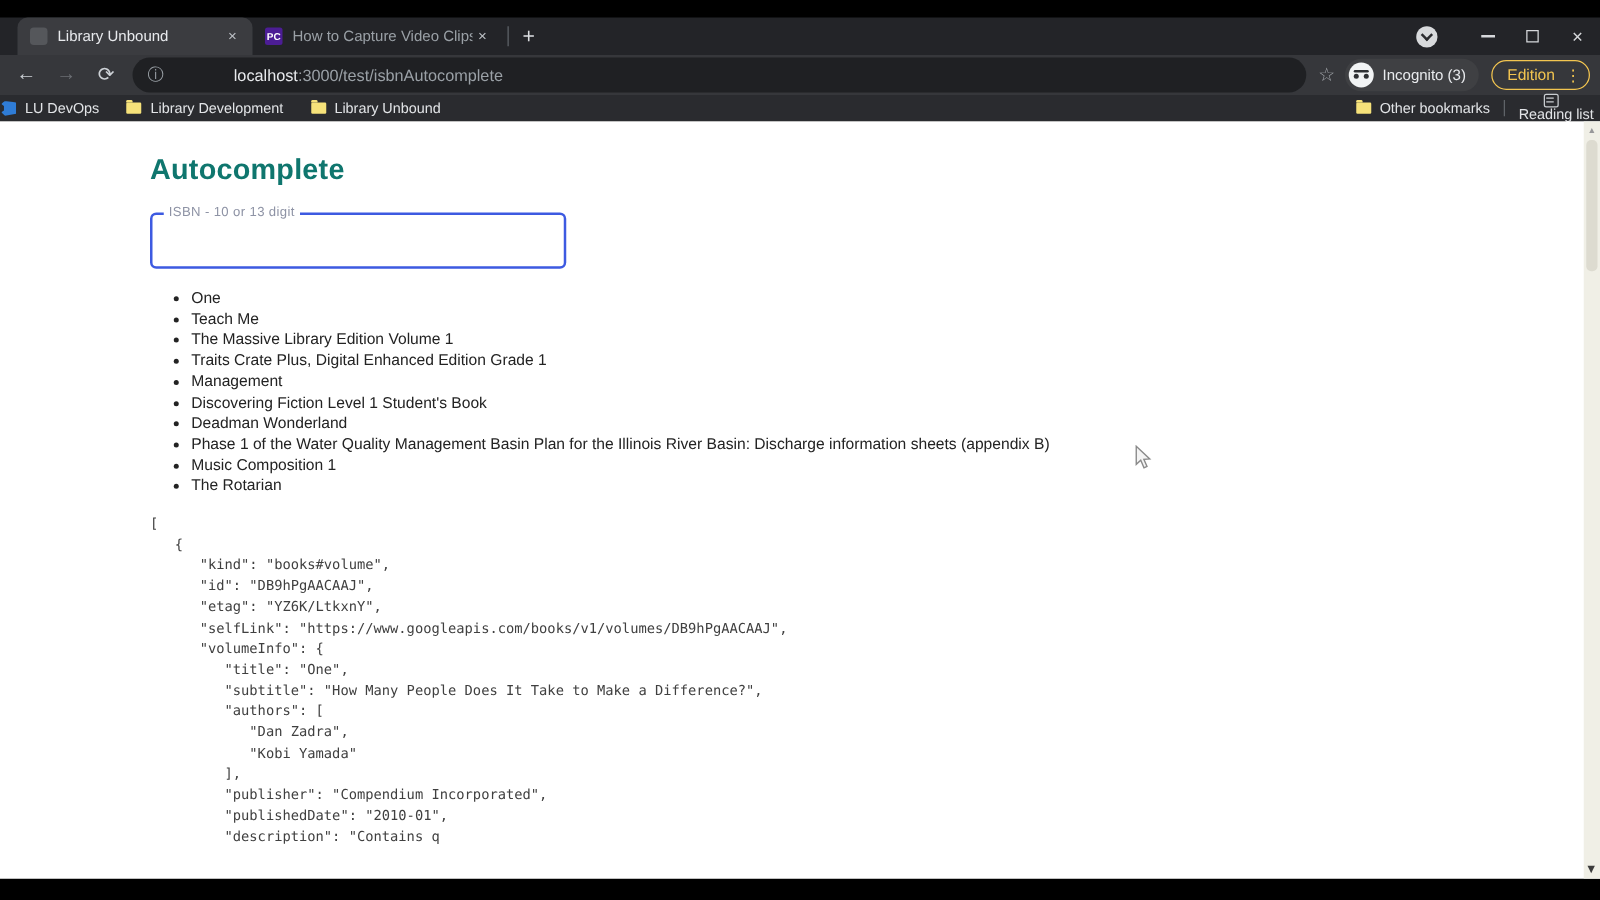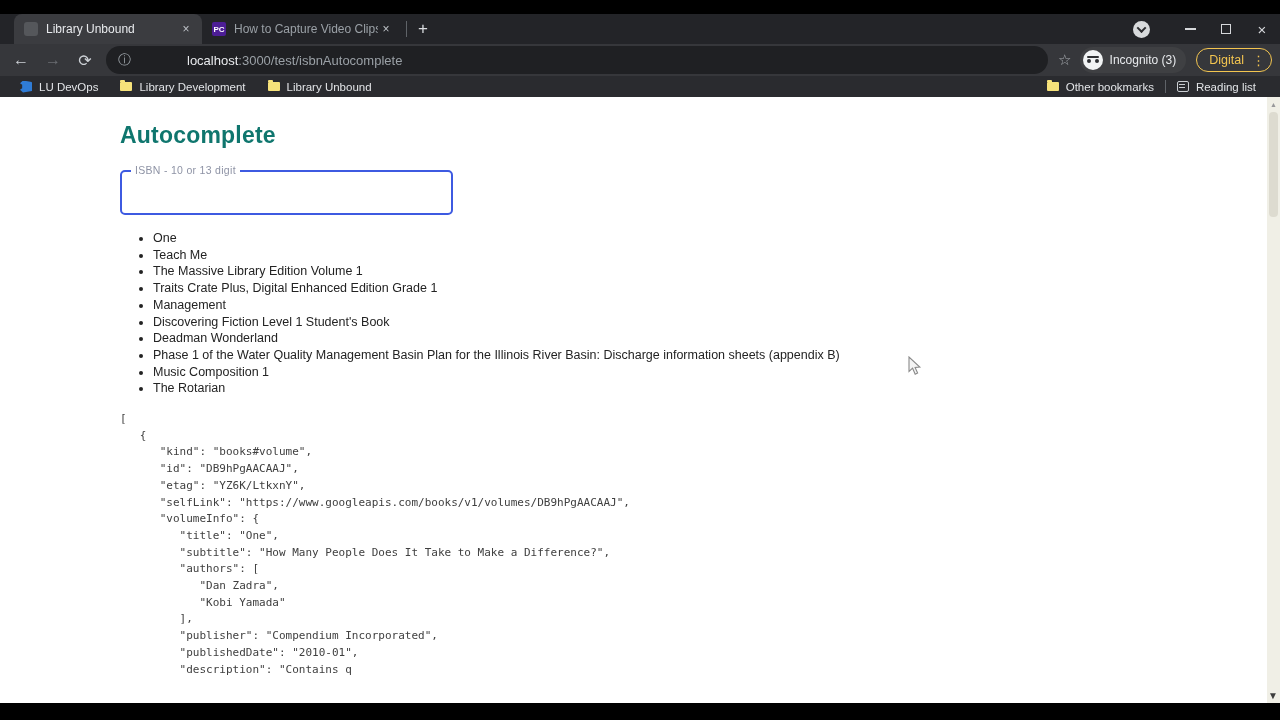--- a/index.html
+++ b/index.html
@@ -51,21 +51,21 @@
   .spy { width:20px; height:20px; border-radius:50%; background:#f1f3f4; position:relative; margin-right:7px; }
   .spy::before { content:""; position:absolute; left:4px; right:4px; top:6px; height:2px; background:#2e3033; border-radius:1px; }
   .spy::after { content:""; position:absolute; left:4px; top:9px; width:4px; height:4px; border-radius:50%;
                 background:#2e3033; box-shadow:8px 0 0 #2e3033; }
   .incog-label { color:#e8eaed; font-size:12px; }
   .update-pill { height:24px; border:1.5px solid #f3c550; border-radius:13px; color:#f3c550;
                  display:flex; align-items:center; padding:0 6px 0 12px; font-size:12.5px; }
   .update-dots { font-size:13px; margin-left:8px; color:#f3c550; }
 
   
-  .bookmarks { height:21px; background:#2a2b2f; display:flex; align-items:center; padding:0 20px; }
+  .bookmarks { height:21px; background:#2a2b2f; display:flex; align-items:center; padding:0 1px; }
   .bm { display:flex; align-items:center; margin-right:22px; color:#e2e4e7; font-size:11.5px; }
   .bm-right { margin-left:auto; margin-right:0; }
   .folder { width:12px; height:9px; background:#f6e27a; border-radius:1px; position:relative; margin-right:7px; flex:none; }
   .folder::before { content:""; position:absolute; top:-2px; left:0; width:5px; height:2px; background:#f6e27a;
                     border-radius:1px 1px 0 0; }
   .devops-icon { width:12px; height:12px; background:#2f7cd6; border-radius:2px; margin-right:7px;
                  clip-path:polygon(0 22%,25% 0,100% 12%,100% 88%,25% 100%,0 78%,18% 65%,18% 35%); }
   .bm-sep { width:1px; height:13px; background:#5f6368; margin:0 11px; }
   .rlist-icon { width:12px; height:11px; border:1.5px solid #c9cdd1; border-radius:2px; position:relative; margin-right:7px; }
   .rlist-icon::before { content:""; position:absolute; left:1px; top:1.5px; width:6px; height:1.5px;
@@ -137,21 +137,21 @@
       <div class="omnibox">
         <span class="info-icon">ⓘ</span>
         <span class="url"><span class="host">localhost</span><span class="rest">:3000/test/isbnAutocomplete</span></span>
       </div>
       <span class="star">☆</span>
       <div class="incog-chip">
         <span class="spy"></span>
         <span class="incog-label">Incognito (3)</span>
       </div>
       <div class="update-pill">
-        <span>Digital</span>
+        <span>Edition</span>
         <span class="update-dots">⋮</span>
       </div>
     </div>
 
     <div class="bookmarks">
       <div class="bm">
         <span class="devops-icon"></span>
         <span>LU DevOps</span>
       </div>
       <div class="bm">
@@ -160,21 +160,21 @@
       </div>
       <div class="bm">
         <span class="folder"></span>
         <span>Library Unbound</span>
       </div>
       <div class="bm bm-right">
         <span class="folder"></span>
         <span>Other bookmarks</span>
       </div>
       <div class="bm-sep"></div>
-      <div class="bm" style="margin-right:4px;">
+      <div class="bm" style="margin-right:4px;flex-direction:column;">
         <span class="rlist-icon"></span>
         <span>Reading list</span>
       </div>
     </div>
 
     <div class="page">
       <div class="content">
         <h1 class="pagetitle">Autocomplete</h1>
 
         <div class="field">

